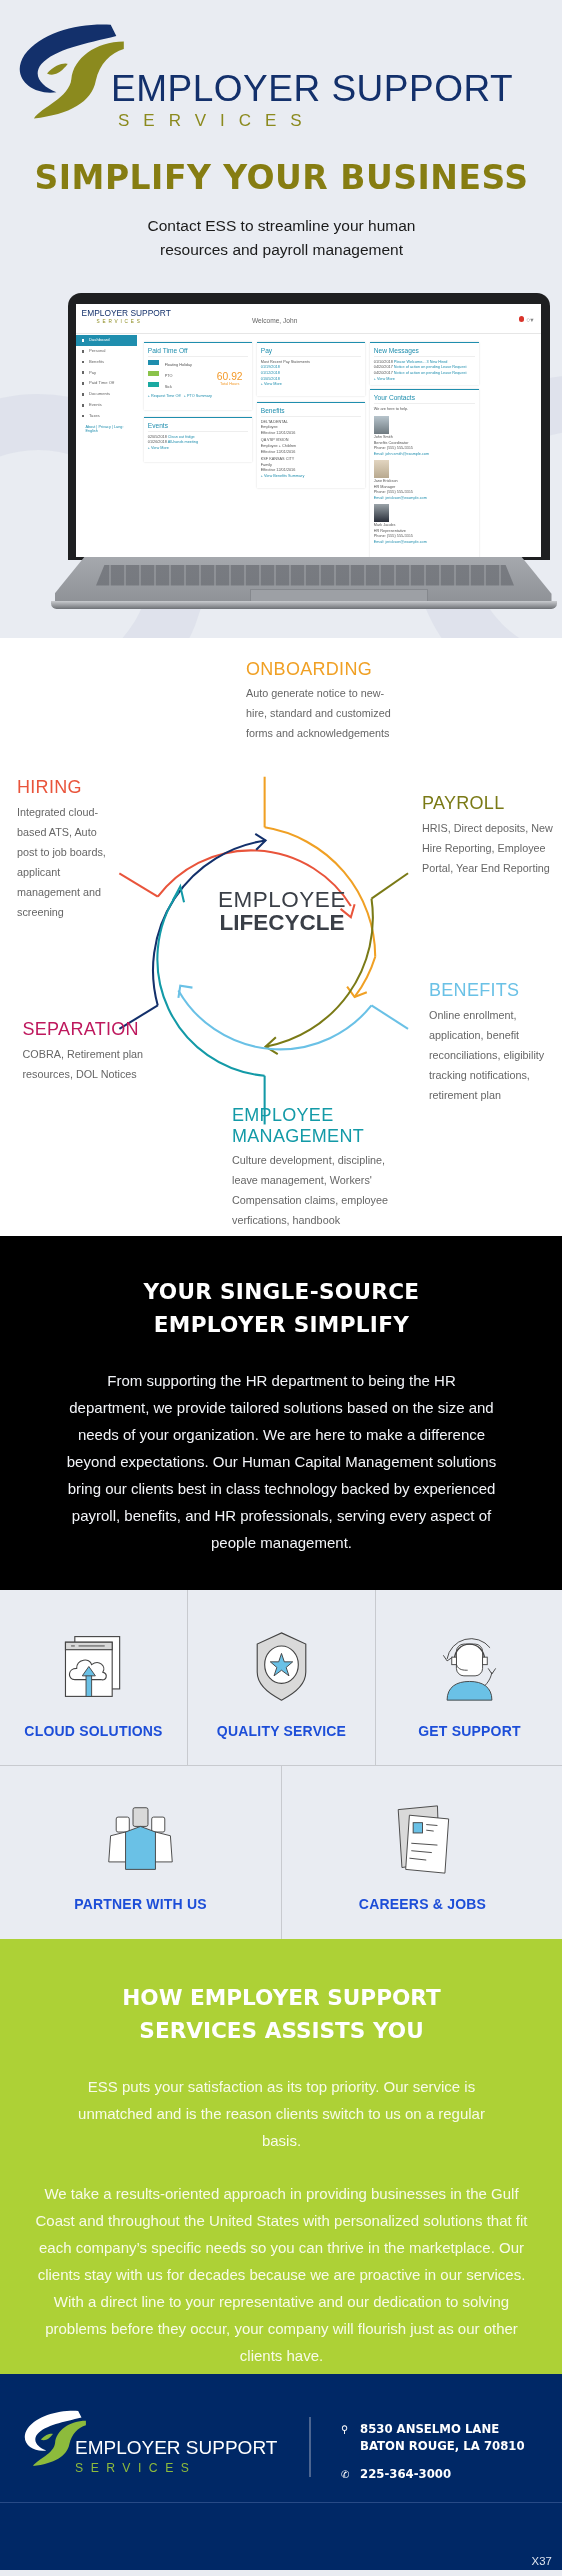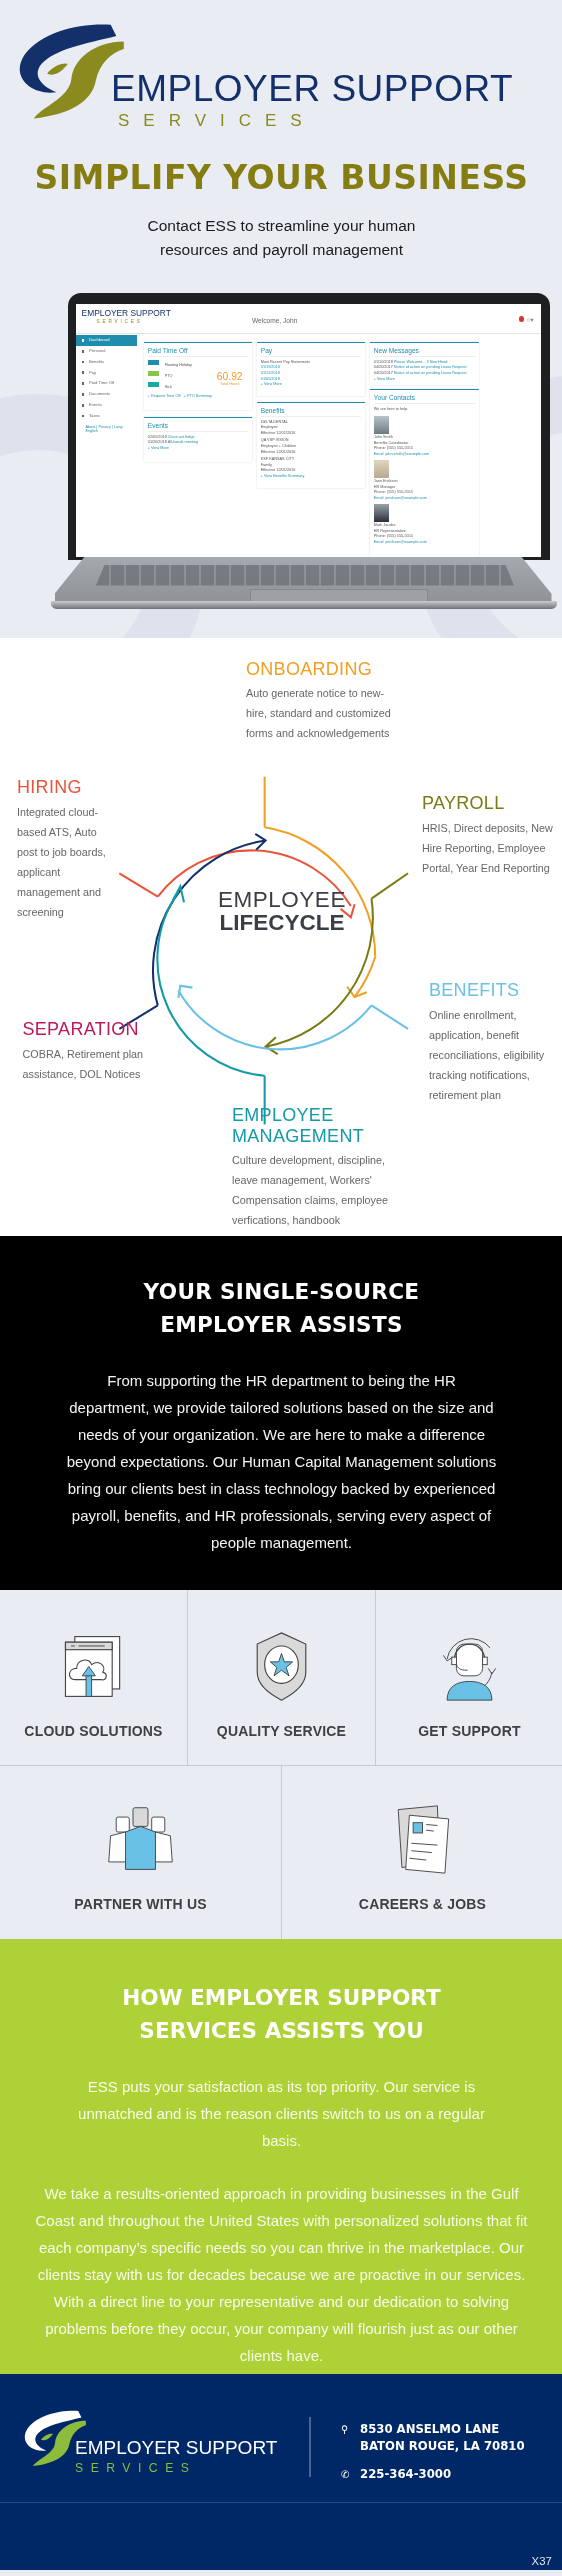--- a/index.html
+++ b/index.html
@@ -46,21 +46,21 @@
   
   .single { background: #000000; color: #fff; text-align: center; padding: 39px 66px 47px; height: 354px; }
   .single h2 { font-size: 21.6px; line-height: 33px; font-weight: bold; letter-spacing: 0.3px; }
   .single p { margin-top: 26px; font-size: 15px; line-height: 27px; font-family: "Liberation Sans", sans-serif; color: #f2f4f8; }
   
   .services { background: #e9ecf2; }
   .srv-row { display: flex; border-bottom: 0.9px solid #c8cacf; }
   .srv { flex: 1; height: 175px; border-right: 0.9px solid #c8cacf; display: flex; flex-direction: column; align-items: center; justify-content: flex-start; padding-top: 41px; }
   .srv:last-child { border-right: none; }
   .srv-icon { width: 71px; height: 71px; }
-  .srv-label { margin-top: 20.6px; font-size: 14px; font-weight: bold; color: #404040; font-family: "Liberation Sans", sans-serif; letter-spacing: 0.2px; }
+  .srv-label { margin-top: 20.6px; font-size: 14px; font-weight: bold; color: #1d4ed8; font-family: "Liberation Sans", sans-serif; letter-spacing: 0.2px; }
   .srv-row.two .srv { height: 173px; padding-top: 38px; }
   .srv-row.two { border-bottom: none; }
   
   .assist { background: #add136; color: #fff; text-align: center; padding: 42px 28px 38px; height: 435px; }
   .assist h2 { font-size: 21.6px; line-height: 33px; font-weight: bold; }
   .assist p { font-family: "Liberation Sans", sans-serif; font-size: 15px; line-height: 27px; color: #f8fbe9; }
   .assist p.p1 { margin: 26px 38px 0; }
   .assist p.p2 { margin-top: 26px; }
   
   .footer { background: #002866; color: #fff; height: 196px; position: relative; }
@@ -241,35 +241,35 @@
   <div class="lc-label" style="left:422px;top:155px;width:131px;">
     <div class="lc-title" style="color:#7a7a16">PAYROLL</div>
     <div class="lc-desc">HRIS, Direct deposits, New Hire Reporting, Employee Portal, Year End Reporting</div>
   </div>
   <div class="lc-label" style="left:429px;top:342px;width:122px;">
     <div class="lc-title" style="color:#6ac1e6">BENEFITS</div>
     <div class="lc-desc">Online enrollment, application, benefit reconciliations, eligibility tracking notifications, retirement plan</div>
   </div>
   <div class="lc-label" style="left:22.5px;top:381px;width:122px;">
     <div class="lc-title" style="color:#be185d">SEPARATION</div>
-    <div class="lc-desc">COBRA, Retirement plan assistance, DOL Notices</div>
+    <div class="lc-desc">COBRA, Retirement plan resources, DOL Notices</div>
   </div>
   <div class="lc-label" style="left:232px;top:467px;width:178px;">
     <div class="lc-title" style="color:#139aa7;line-height:20.6px;"><span>EMPLOYEE</span><br><span>MANAGEMENT</span></div>
     <div class="lc-desc">Culture development, discipline, leave management, Workers' Compensation claims, employee verfications, handbook</div>
   </div>
 
   <div style="position:absolute;left:188px;top:249px;width:188px;text-align:center;font-family:'Liberation Sans',sans-serif;color:#3a3f47;">
     <div style="font-size:22.5px;letter-spacing:0.5px;">EMPLOYEE</div>
     <div style="font-size:22.5px;font-weight:bold;margin-top:-2.8px;">LIFECYCLE</div>
   </div>
 </section>
 
 <section class="single">
-  <h2><span>YOUR SINGLE-SOURCE</span><br><span>EMPLOYER ASSISTS</span></h2>
+  <h2><span>YOUR SINGLE-SOURCE</span><br><span>EMPLOYER SIMPLIFY</span></h2>
   <p>From supporting the HR department to being the HR department, we provide tailored solutions based on the size and needs of your organization. We are here to make a difference beyond expectations. Our Human Capital Management solutions bring our clients best in class technology backed by experienced payroll, benefits, and HR professionals, serving every aspect of people management.</p>
 </section>
 
 <section class="services">
   <div class="srv-row">
     <div class="srv">
       <svg class="srv-icon" viewBox="0 0 76 76">
         <rect x="18" y="6" width="48" height="56" fill="#fff" stroke="#444" stroke-width="1.2"></rect>
         <rect x="8" y="12" width="50" height="58" fill="#fff" stroke="#444" stroke-width="1.2"></rect>
         <rect x="8" y="12" width="50" height="8" fill="#d9d9d9" stroke="#444" stroke-width="1.2"></rect>

